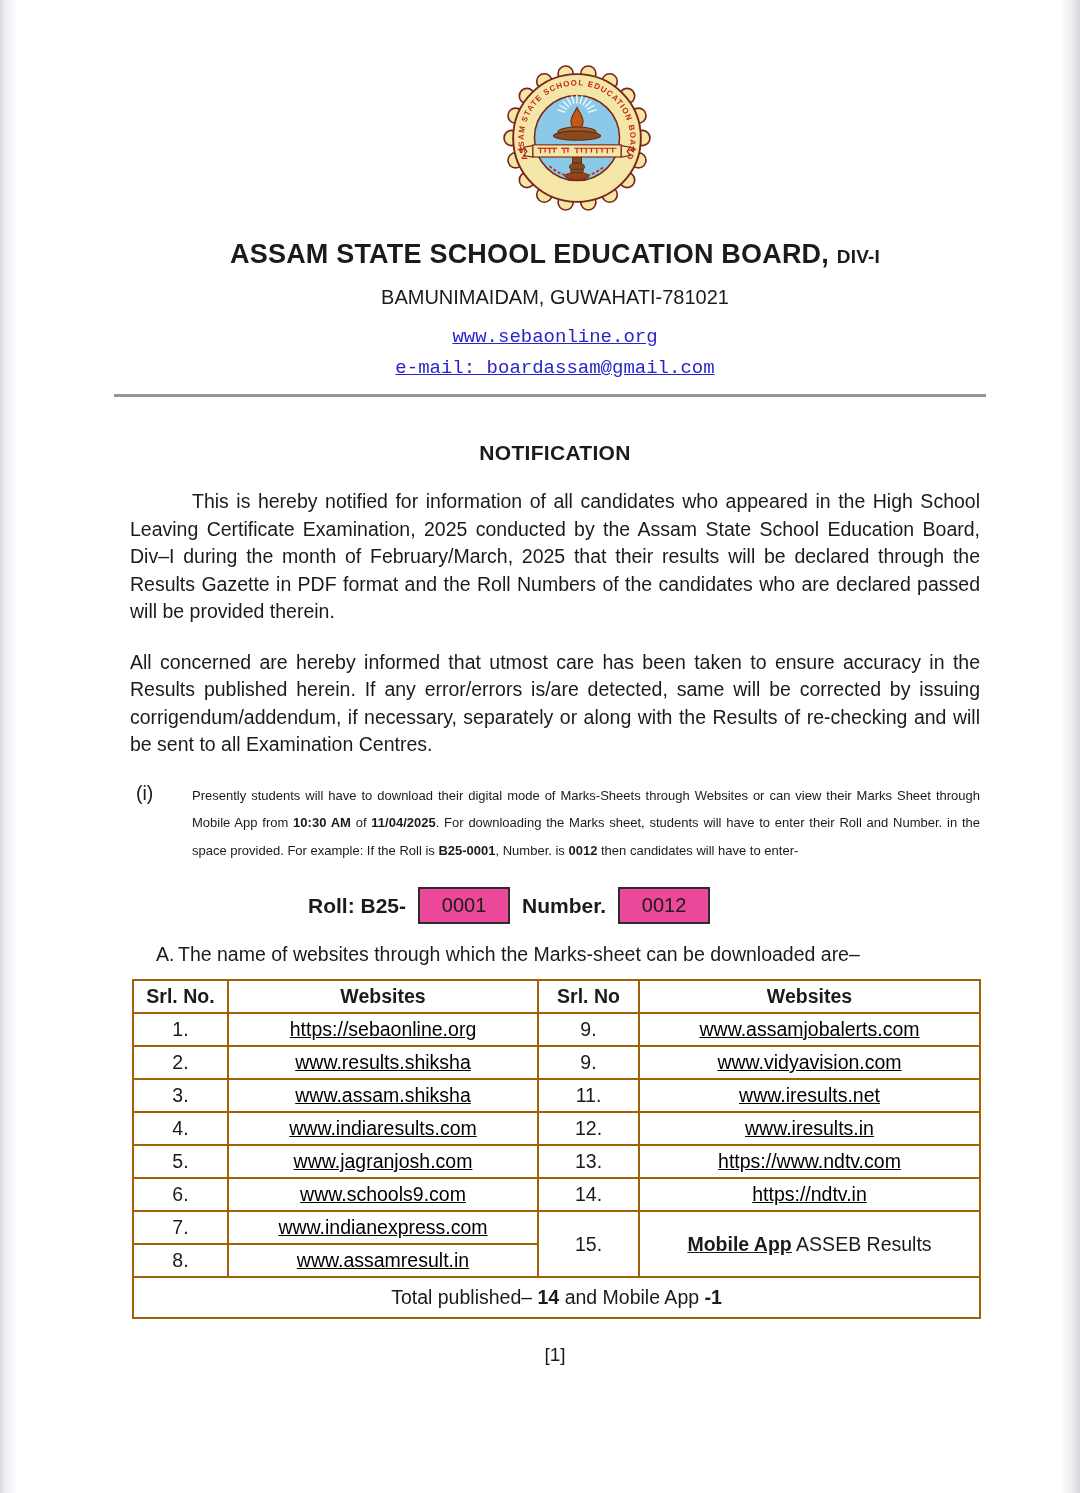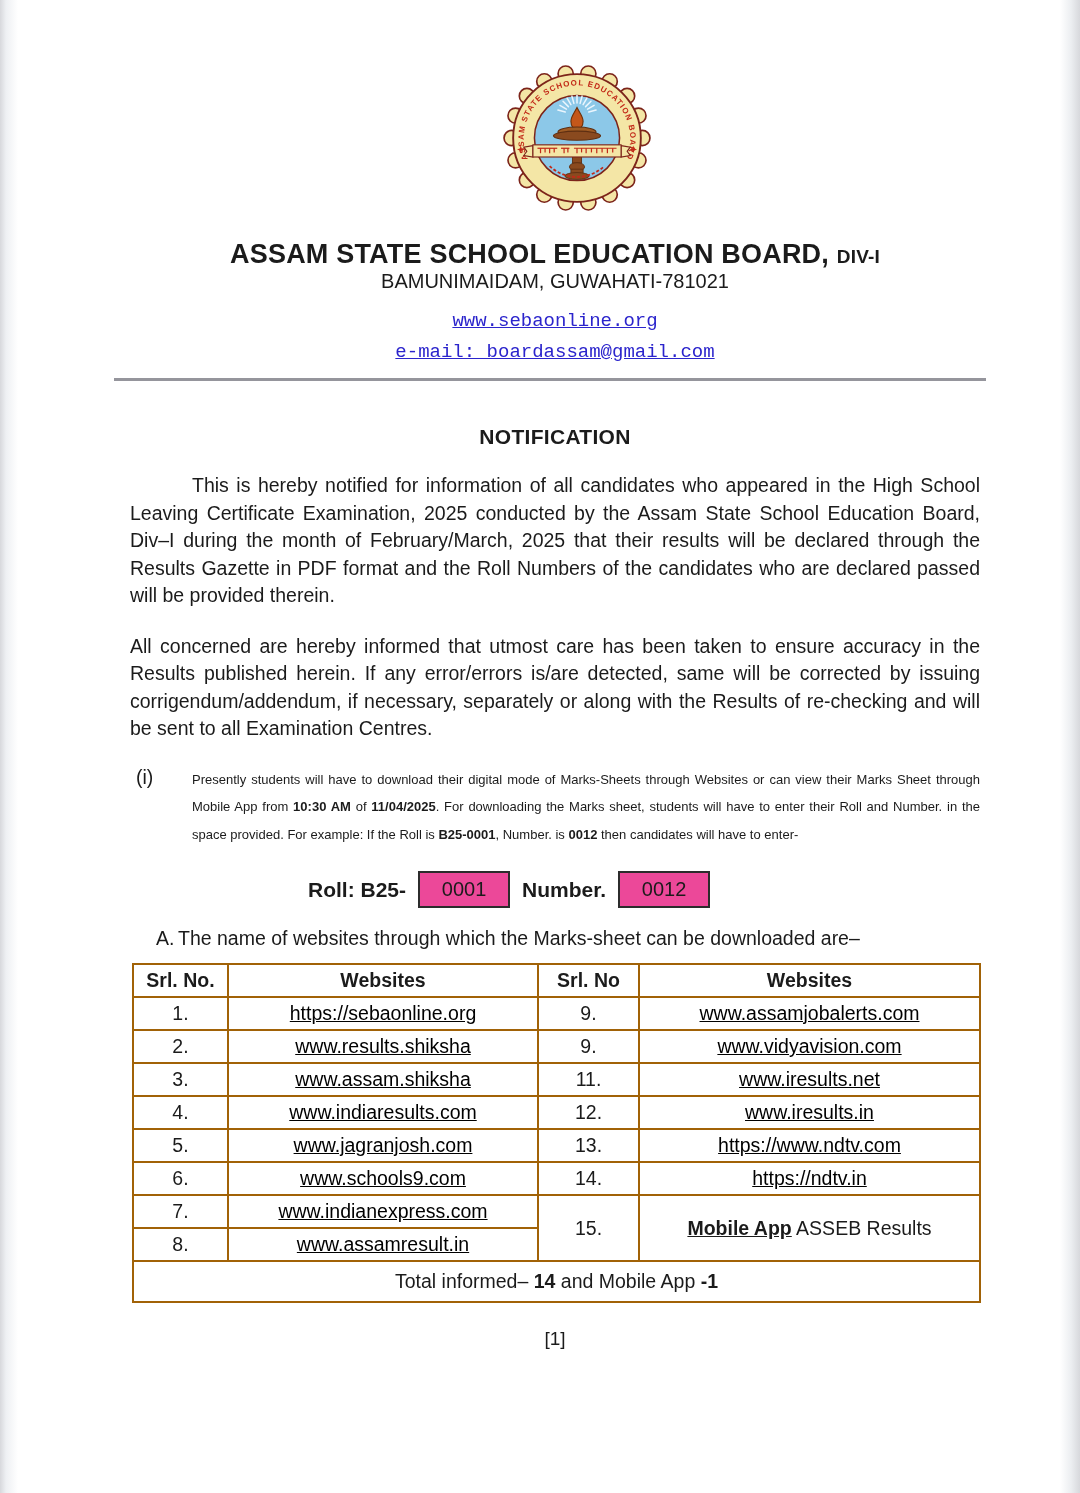--- a/index.html
+++ b/index.html
@@ -9,21 +9,21 @@
     color:#1b1b1b;
     background:linear-gradient(90deg,#d7d8dc 0px,#eef0f3 6px,#ffffff 18px,#ffffff 1060px,#eceef1 1071px,#d7d8dc 1080px);
   }
   .page{padding:62px 100px 0 130px;box-sizing:border-box;width:1080px;}
   
   .logo-wrap{text-align:center;position:relative;left:22px;height:152px;}
   .logo-wrap svg{width:152px;height:152px;}
   
   .title-line{text-align:center;font-weight:bold;font-size:27px;margin-top:25px;letter-spacing:.2px;}
   .title-suffix{font-size:19px;}
-  .address{text-align:center;font-size:20px;margin-top:0;}
+  .address{text-align:center;font-size:20px;margin-top:16px;}
   .links{margin-top:17px;display:flex;flex-direction:column;align-items:center;gap:9px;font-size:19px;font-family:Liberation Mono, monospace;}
   a.link{color:#2b24cc;text-decoration:underline;cursor:pointer;}
   .rule{border:none;border-top:3px solid #95959c;margin:15px -6px 0 -16px;}
   .ref-line{display:flex;margin-top:17px;font-size:20px;}
   .ref-right{margin-left:auto;margin-right:40px;}
   sup{font-size:12px;}
   .heading{text-align:center;font-weight:bold;font-size:21px;margin-top:27px;letter-spacing:.3px;}
   .para{font-size:19.5px;line-height:27.5px;text-align:justify;margin:23px 0 0 0;}
   .indent{text-indent:62px;}
   .item-i{display:flex;margin-top:23px;}
@@ -233,21 +233,21 @@
       <td rowspan="2" class="mobile-cell">
         <b>Mobile App</b><span> ASSEB Results</span>
       </td>
     </tr>
     <tr>
       <td>8.</td>
       <td><a class="tlink">www.assamresult.in</a></td>
     </tr>
     <tr>
       <td colspan="4" class="footer-cell">
-        <span>Total informed– </span><b>14</b><span> and Mobile App </span><b>-1</b>
+        <span>Total published– </span><b>14</b><span> and Mobile App </span><b>-1</b>
       </td>
     </tr>
   </tbody>
     </table>
 
   <div class="page-number">[1]</div>
 
 </div>
 
 </body></html>

